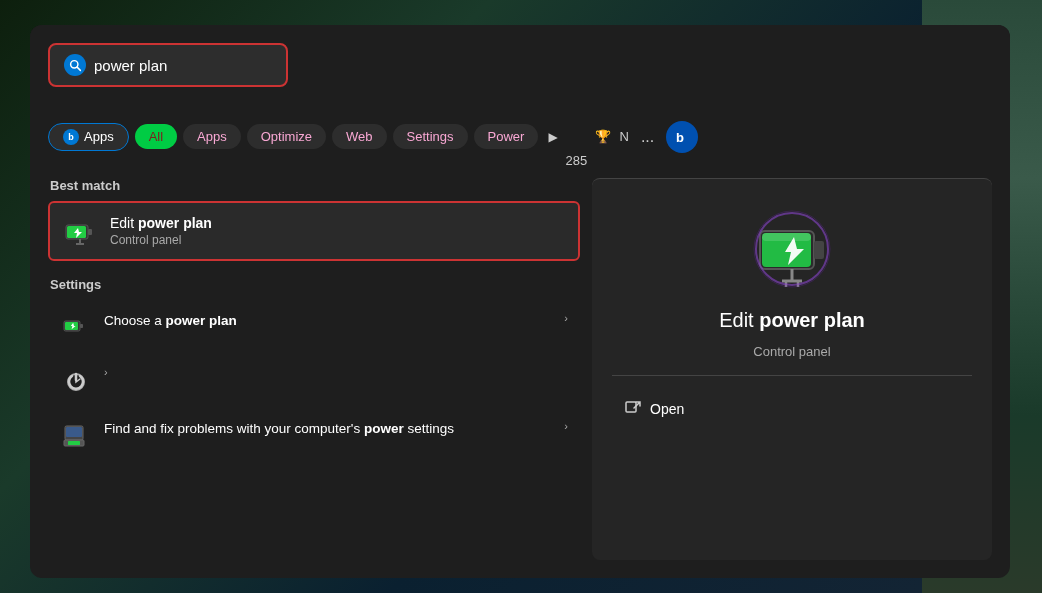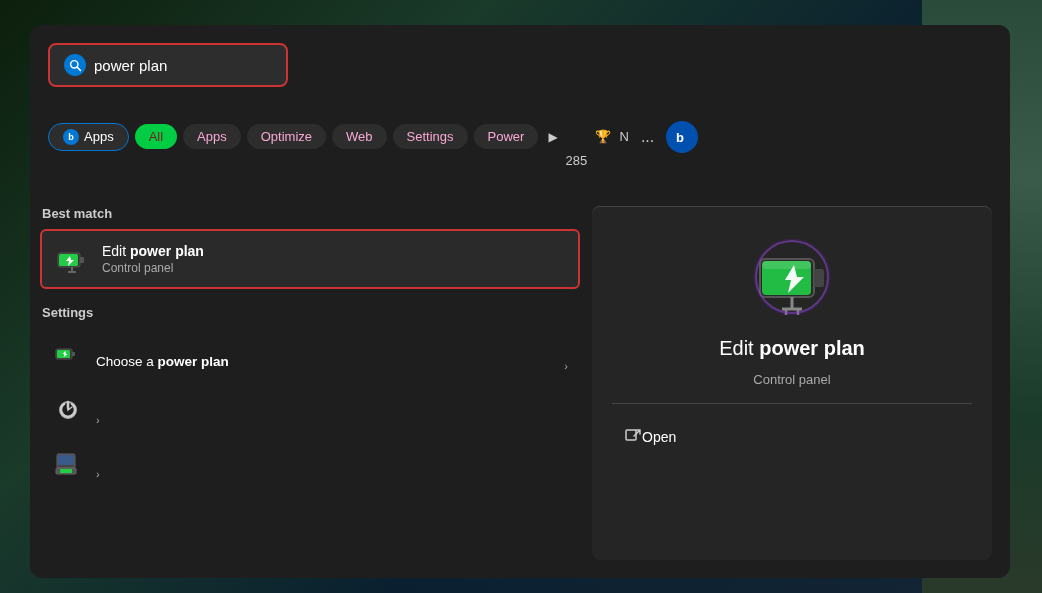--- a/index.html
+++ b/index.html
@@ -159,23 +159,22 @@
       font-size: 16px;
       cursor: pointer;
       padding: 2px 4px;
     }
 
     
     .main-content {
       display: flex;
       flex: 1;
       overflow: hidden;
-      padding: 0 18px 18px 10px;
+      padding: 0 18px 18px 18px;
       gap: 12px;
-      margin-top: 28px;
     }
 
     
     .left-panel {
       flex: 1;
       display: flex;
       flex-direction: column;
       gap: 0;
     }
 
@@ -236,21 +235,21 @@
 
     
     .settings-section {
       display: flex;
       flex-direction: column;
       gap: 2px;
     }
 
     .settings-item {
       display: flex;
-      align-items: flex-end;
+      align-items: flex-start;
       gap: 12px;
       padding: 10px 12px;
       border-radius: 6px;
       cursor: pointer;
     }
 
     .settings-item-icon {
       width: 32px;
       height: 32px;
       display: flex;
@@ -315,20 +314,21 @@
     .divider {
       width: 100%;
       height: 1px;
       background: #444;
       margin: 4px 0;
     }
 
     .open-btn {
       display: flex;
       align-items: center;
+      gap: 8px;
       padding: 8px 12px;
       border-radius: 6px;
       cursor: pointer;
       width: 100%;
       background: transparent;
       border: none;
       color: #ffffff;
       font-size: 14px;
       font-family: 'Segoe UI', Arial, sans-serif;
     }
@@ -492,20 +492,23 @@
 
         <div class="settings-item">
           <div class="settings-item-icon">
             <svg width="28" height="28" viewBox="0 0 28 28">
               <rect x="3" y="4" width="18" height="14" rx="1.5" fill="#444" stroke="#666" stroke-width="1"></rect>
               <rect x="4" y="5" width="16" height="10" rx="1" fill="#3a5a8a"></rect>
               <rect x="2" y="18" width="20" height="6" rx="1" fill="#555" stroke="#666" stroke-width="1"></rect>
               <rect x="6" y="19" width="12" height="4" rx="0.5" fill="#22cc44"></rect>
             </svg>
           </div>
+          <div class="settings-item-text">
+            Find and fix problems with your computer's <strong>power</strong> settings
+          </div>
           <span class="settings-item-chevron">›</span>
         </div>
       </div>
     </div>
 
     <div class="right-panel">
       <div class="right-panel-icon">
         <svg width="80" height="80" viewBox="0 0 80 80">
 
           <rect x="8" y="22" width="54" height="38" rx="5" fill="#2a2a2a" stroke="#555" stroke-width="2"></rect>

